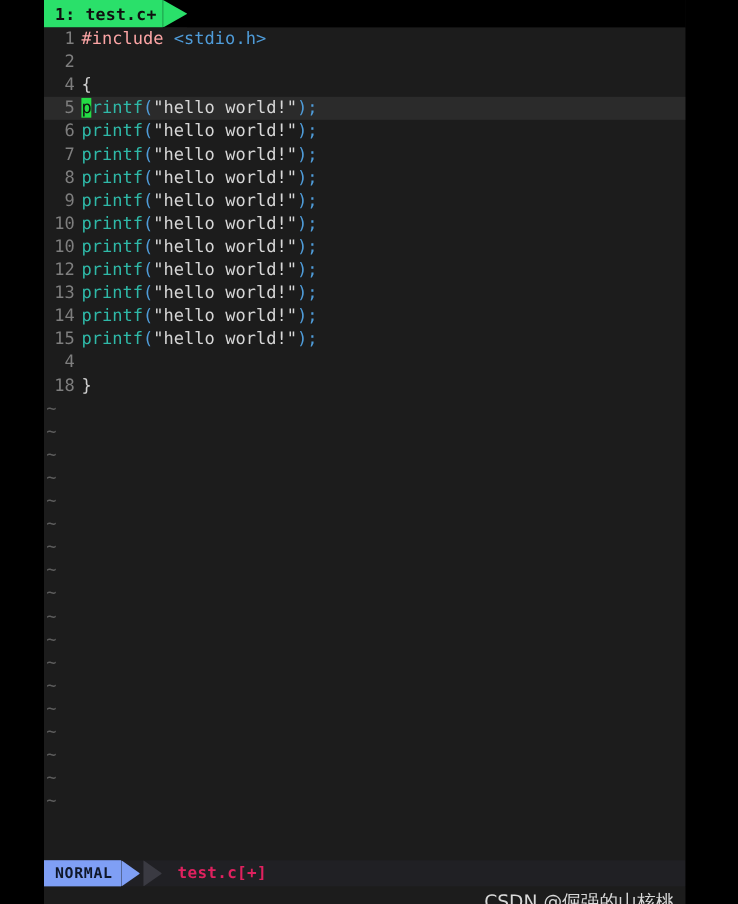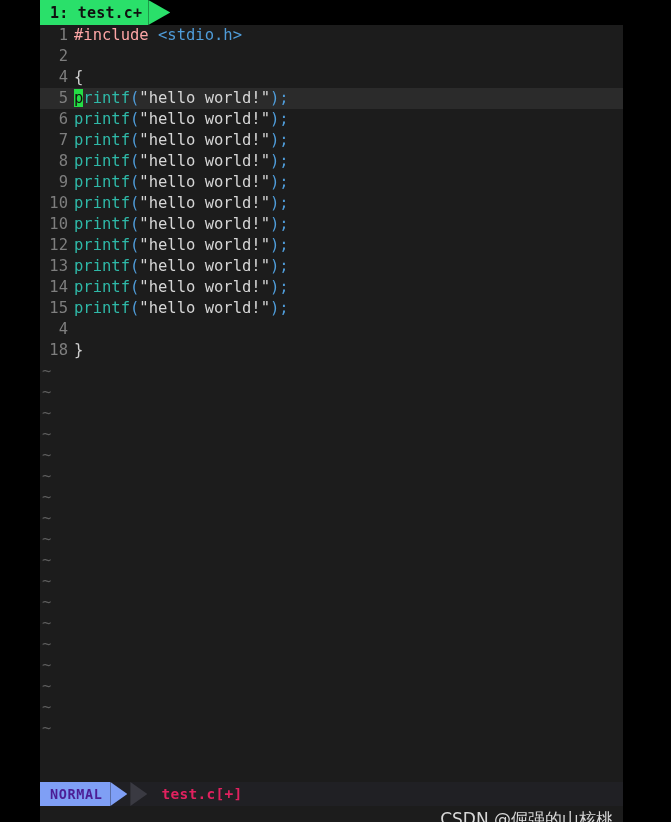--- a/index.html
+++ b/index.html
@@ -108,21 +108,21 @@
     width: 671px;
     height: 24px;
     background: #202024;
     display: flex;
     align-items: stretch;
   }
   .mode-seg {
     display: flex;
     align-items: center;
     background: #7f9ff5;
-    color: #4c1d95;
+    color: #0f172a;
     font-size: 13.5px;
     font-weight: bold;
     padding: 0 8px 0 10px;
     letter-spacing: 0.6px;
   }
   .mode-arrow {
     width: 17px;
     background: #7f9ff5;
     clip-path: polygon(0 0, 0 100%, 100% 50%);
   }

